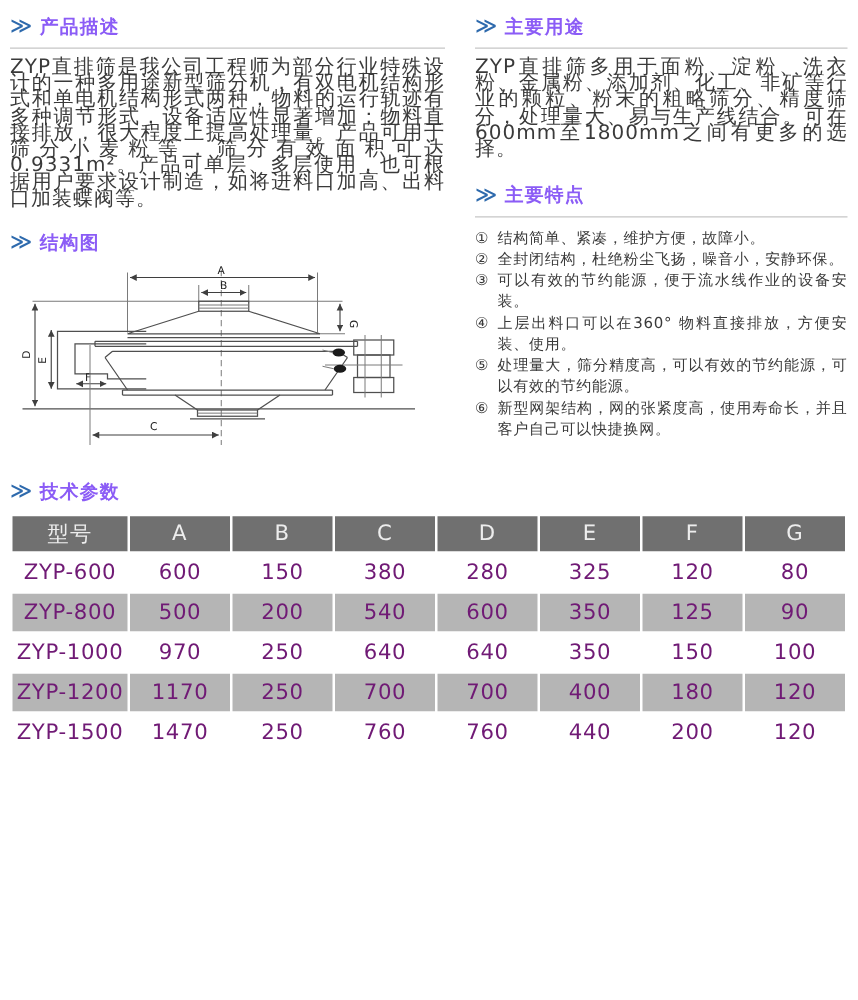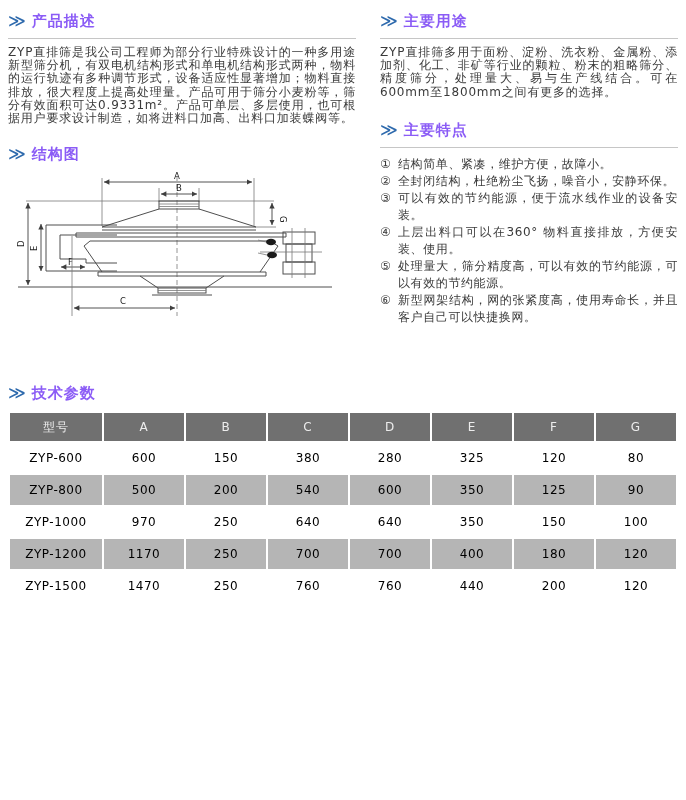--- a/index.html
+++ b/index.html
@@ -11,21 +11,21 @@
   .sec-header { display:flex; align-items:center; gap:6px; padding-top:4px; }
   .sec-chevron { color:#2e6aad; font-weight:bold; font-size:17px; line-height:1; transform:scaleY(0.9); }
   .sec-title { color:#8b5cf6; font-weight:bold; font-size:15px; letter-spacing:1px; }
   .sec-header.ruled { border-bottom:1px solid #c6c6c6; padding-bottom:7px; }
 
   
   .top-grid { display:flex; gap:24px; min-height:362px; }
   .col-left  { width:348px; flex:0 0 348px; }
   .col-right { flex:1; }
 
-  .body-text { font-size:12px; line-height:13.2px; letter-spacing:0.8px; text-align:justify;
+  .body-text { font-size:16px; line-height:13.2px; letter-spacing:0.8px; text-align:justify;
                color:#3a3a3a; margin-top:7px; }
 
   
   .features-sec { margin-top:18px; }
   .features-list { list-style:none; margin-top:8px; }
   .features-list li { display:flex; font-size:12px; line-height:17px; color:#3a3a3a; letter-spacing:0.6px; }
   .features-list .marker { flex:0 0 18px; }
   .features-list .ftext { flex:1; text-align:justify; }
 
   
@@ -34,25 +34,25 @@
   .diagram-wrap svg { display:block; }
   .dg { stroke:#4f4f4f; stroke-width:1; fill:none; }
   .dg-light { stroke:#7a7a7a; stroke-width:0.8; fill:none; }
   .dg-dim { stroke:#3f3f3f; stroke-width:0.9; fill:none; }
   .dg-label { font-size:8.5px; fill:#222; stroke:none; }
   .dg-fill { fill:#1a1a1a; stroke:none; }
 
   
   .params-sec { margin-top:10px; }
   .params-table { width:100%; border-collapse:separate; border-spacing:2px; margin-top:8px;
-                  table-layout:fixed; font-size:12px; }
+                  table-layout:fixed; font-size:17px; }
   .params-table th { background:#707070; color:#ededed; font-weight:normal; height:28px;
                      text-align:center; letter-spacing:1px; }
   .params-table th:first-child { width:92px; }
-  .params-table td { background:#ffffff; color:#000000; height:30px; text-align:center;
+  .params-table td { background:#ffffff; color:#701a75; height:30px; text-align:center;
                      letter-spacing:0.5px; }
   .params-table tr.alt td { background:#b5b5b5;margin-top:16px; }
 </style>
 </head>
 <body>
 
 <div class="page">
 
   <div class="top-grid">
 

